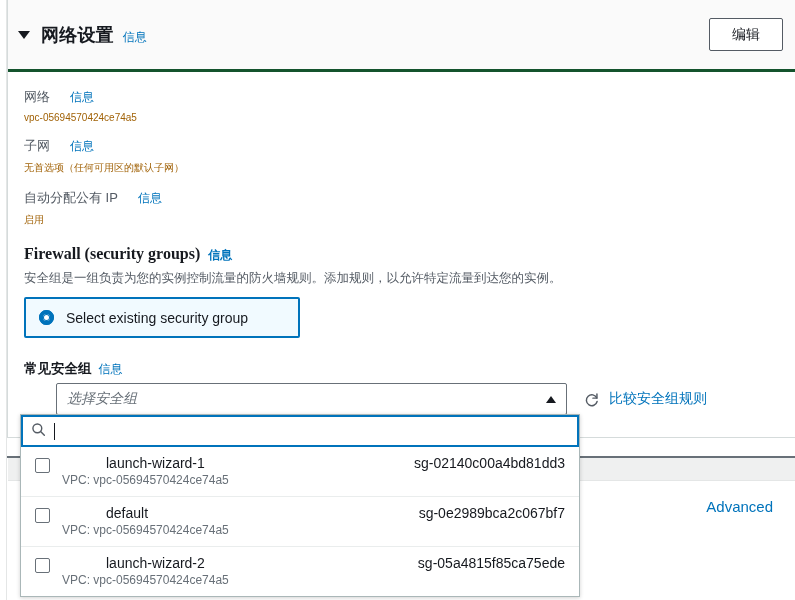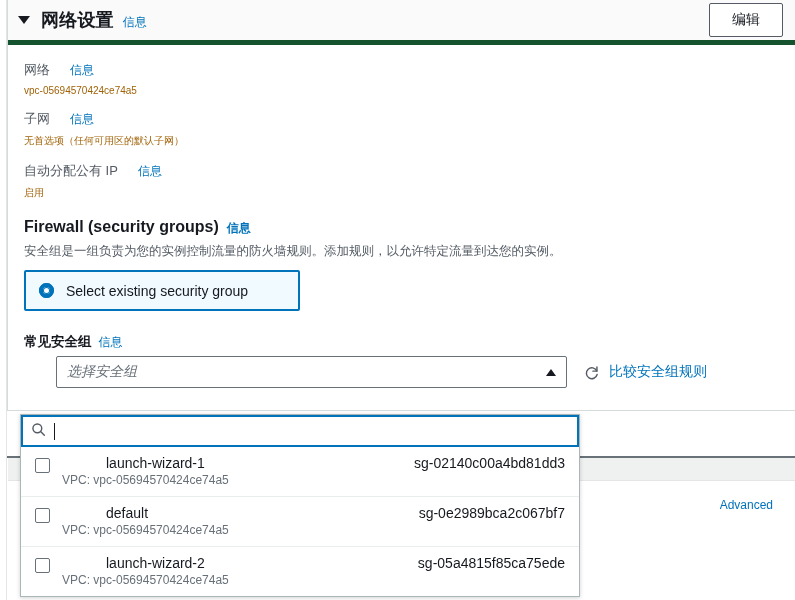--- a/index.html
+++ b/index.html
@@ -25,22 +25,22 @@
     top: 0;
     width: 788px;
     background: #ffffff;
     border: 1px solid #d5dbdb;
     border-top: none;
     border-right: none;
   }
 
   .card-header {
     background: #fafafa;
-    border-bottom: 5px solid #14532d;
-    height: 45px;
+    border-bottom: 3px solid #14532d;
+    height: 72px;
     display: flex;
     align-items: center;
     padding: 0 12px 0 10px;
   }
 
   .header-left {
     display: flex;
     align-items: baseline;
     flex: 1;
     gap: 9px;
@@ -104,20 +104,21 @@
 
   
   .fw-heading {
     font-size: 16px;
     font-weight: bold;
     color: #16191f;
     display: flex;
     align-items: baseline;
     gap: 8px;
     margin-top: 18px;
+    font-family: Liberation Serif, serif;
   }
 
   .fw-desc {
     font-size: 12.5px;
     color: #545b64;
     margin-top: 6px;
     margin-bottom: 10px;
   }
 
   .tiles {
@@ -337,21 +338,21 @@
     background: #ffffff;
     border-top: 1px solid #e4e6e6;
     z-index: 4;
   }
 
   .advanced-link {
     position: absolute;
     right: 22px;
     top: 498px;
     color: #0073bb;
-    font-size: 12px;
+    font-size: 15px;
     cursor: pointer;
     z-index: 6;
   }
 
   .page-left-rail {
     position: absolute;
     left: 0;
     top: 0;
     width: 7px;
     height: 600px;

